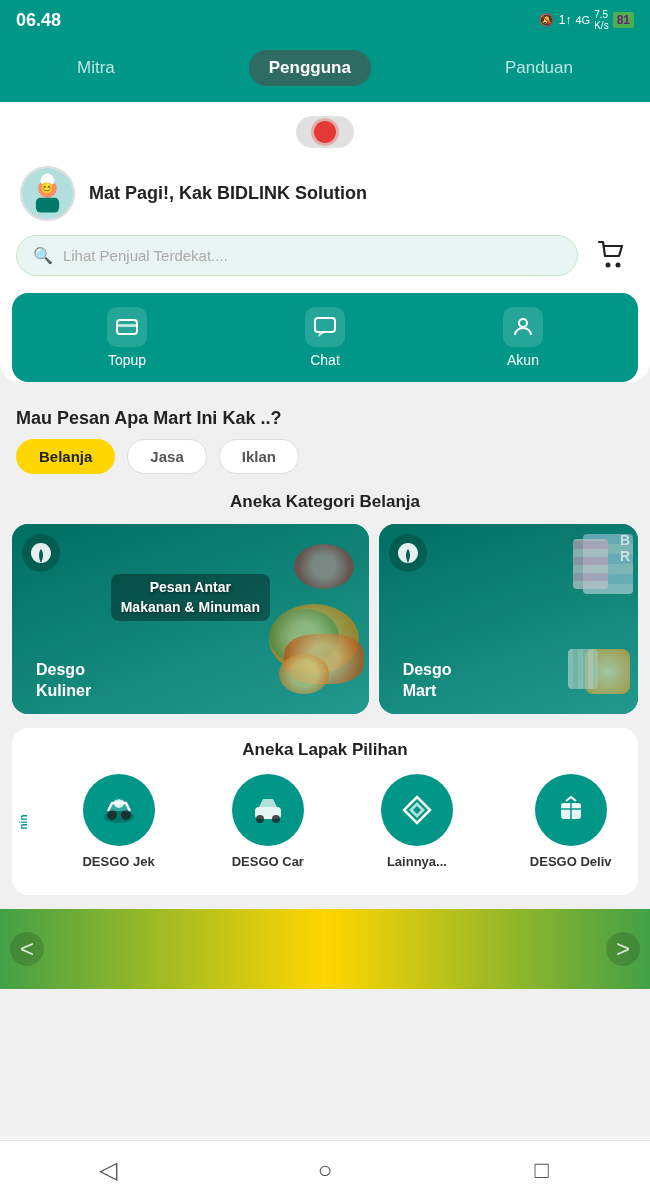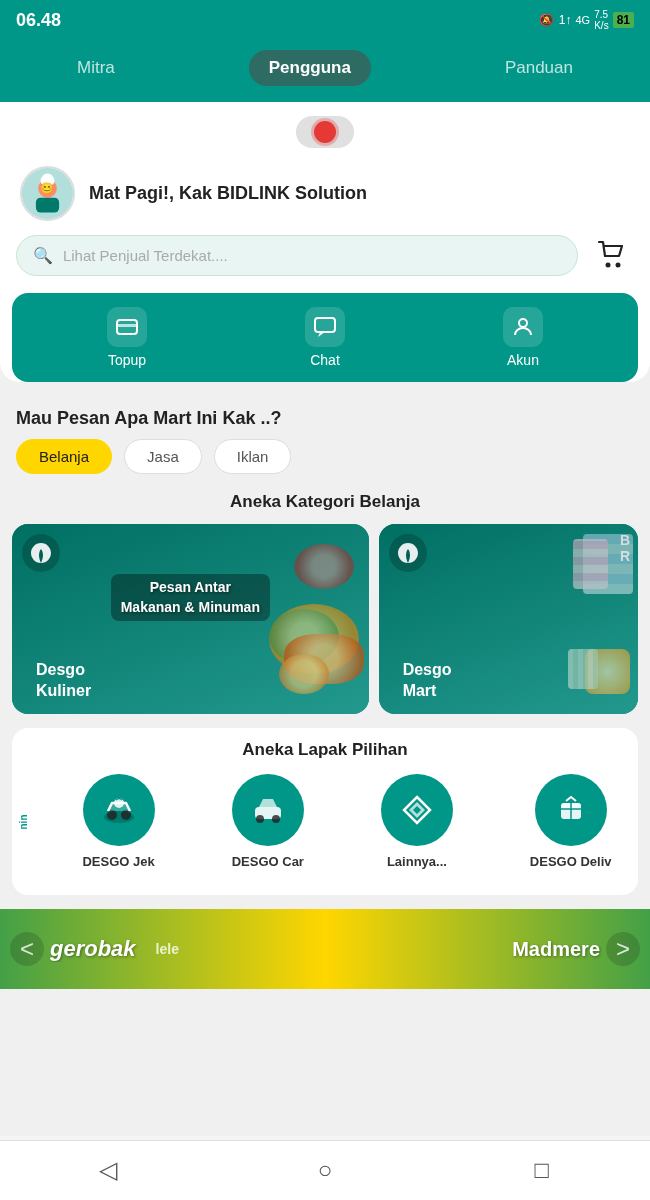--- a/index.html
+++ b/index.html
@@ -31,21 +31,21 @@
     .status-icons {
       display: flex;
       align-items: center;
       gap: 4px;
       font-size: 12px;
       color: white;
     }
     .battery-icon {
       font-size: 12px;
       background: #4caf50;
-      color: #000000;
+      color: #701a75;
       padding: 1px 4px;
       border-radius: 2px;
       font-weight: bold;
     }
 
     
     .top-nav {
       background: #009688;
       display: flex;
       justify-content: space-around;
@@ -236,21 +236,21 @@
     
     .category-tabs {
       display: flex;
       padding: 0 16px 14px 16px;
       gap: 12px;
     }
     .cat-tab {
       padding: 8px 22px;
       border-radius: 25px;
       font-size: 15px;
-      font-weight: 400;
+      font-weight: 700;
       cursor: pointer;
       border: 1.5px solid #ddd;
       background: white;
       color: #555;
     }
     .cat-tab.active {
       background: #FFD600;
       border-color: #FFD600;
       color: #222;
     }
@@ -655,25 +655,20 @@
             <path d="M14 10 L19 6 L24 10" stroke="white" stroke-width="2" fill="none"></path>
           </svg>
         </div>
         <span class="lapak-label">DESGO Deliv</span>
       </div>
     </div>
   </div>
 
   <div class="bottom-banner" style="background: linear-gradient(90deg, #43a047, #ffd600, #43a047); margin-bottom:70px;">
     <div class="banner-arrow left">&lt;</div>
-    <div style="display:flex; align-items:center; gap:20px; width:100%; padding:0 50px; overflow:hidden;">
-      <span style="font-size:22px; font-weight:bold; color:white; text-shadow:1px 1px 3px rgba(0,0,0,0.4); font-style:italic;">gerobak</span>
-      <span style="font-size:14px; font-weight:bold; color:rgba(255,255,255,0.8);">lele</span>
-      <span style="font-size:20px; font-weight:bold; color:white; text-shadow:1px 1px 3px rgba(0,0,0,0.4); margin-left:auto;">Madmere</span>
-    </div>
     <div class="banner-arrow right">&gt;</div>
   </div>
 
 </div>
 
 <div class="bottom-nav">
   <div class="bottom-nav-btn">◁</div>
   <div class="bottom-nav-btn">○</div>
   <div class="bottom-nav-btn">□</div>
 </div>

